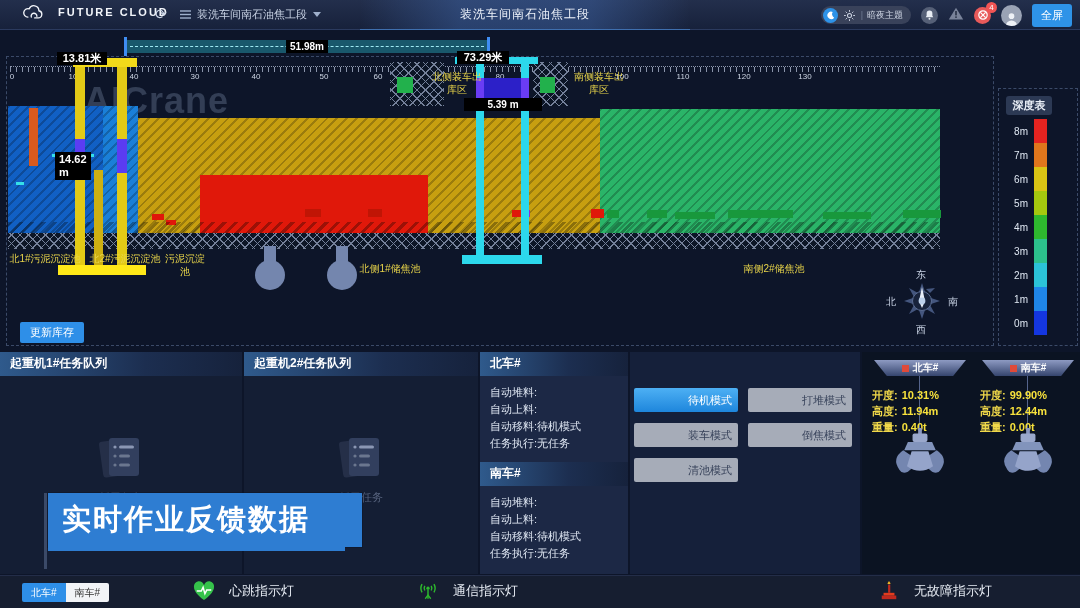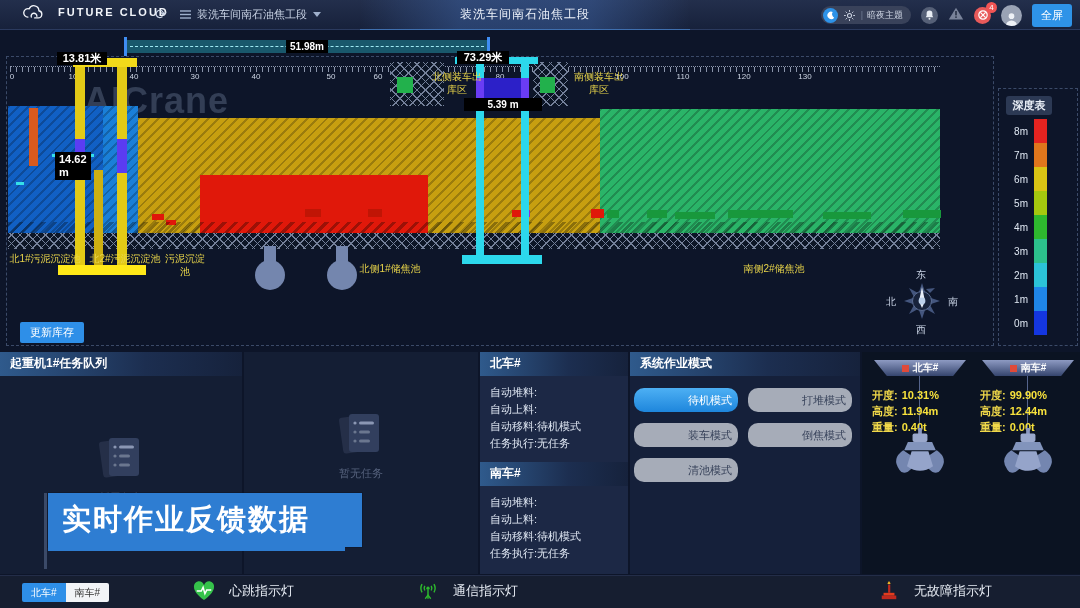--- a/index.html
+++ b/index.html
@@ -60,21 +60,21 @@
 #compass span{position:absolute;}
 
 
 .panel{position:absolute;top:352px;height:222px;background:#141e34;z-index:10;}
 .phead{height:24px;background:linear-gradient(90deg,#2f5a8c 0%,#1c2e50 60%,#16223c 100%);color:#fff;font-size:12px;font-weight:bold;line-height:22px;padding-left:10px;}
 .emptybox{display:flex;flex-direction:column;align-items:center;margin-top:60px;gap:8px;}
 .emptybox .etx{font-size:11px;color:#55617c;}
 .srows{list-style:none;padding:8px 0 4px 10px;}
 .srows li{font-size:11px;color:#dde5f1;line-height:17px;height:17px;}
 .modegrid{position:relative;}
-.mode-btn{position:absolute;width:104px;height:24px;border:none;border-radius:10px;background:#a6acb8;color:#37425a;font-size:11px;padding-left:48px;}
+.mode-btn{position:absolute;width:104px;height:24px;border:none;border-radius:2px;background:#a6acb8;color:#37425a;font-size:11px;padding-left:48px;}
 .mode-btn.active{background:linear-gradient(#4db0f4,#1e86dc);color:#fff;}
 .card-head{position:absolute;height:16px;clip-path:polygon(0 0,100% 0,86% 100%,14% 100%);background:linear-gradient(#8d9ac2,#35456e);display:flex;align-items:center;justify-content:center;gap:4px;color:#fff;font-size:10px;font-weight:bold;width:92px;}
 .redsq{width:7px;height:7px;background:#e04a3a;display:inline-block;}
 .cable{position:absolute;width:1px;background:#55648c;top:24px;height:54px;}
 .crow{position:absolute;width:104px;font-size:11px;font-weight:bold;color:#f0d84a;white-space:nowrap;}
 .crow .v{color:#f8e23c;margin-left:4px;}
 
 
 #banner{position:absolute;left:44px;top:493px;z-index:60;}
 #banner .bluebox{margin-left:4px;width:314px;height:54px;background:#2e7dd2;display:flex;align-items:center;padding-left:14px;box-shadow:0 0 0 1px rgba(10,18,34,.4);}
@@ -175,21 +175,21 @@
   <div id="legendbox"></div>
   <div id="watermark">AICrane</div>
 
   <div id="rulerline"></div>
   <div id="rulerticks"></div>
   <span class="tick" style="left:12px">0</span>
   <span class="tick" style="left:73px">10</span>
   <span class="tick" style="left:134px">40</span>
   <span class="tick" style="left:195px">30</span>
   <span class="tick" style="left:256px">40</span>
-  <span class="tick" style="left:331px">50</span>
+  <span class="tick" style="left:324px">50</span>
   <span class="tick" style="left:378px">60</span>
   <span class="tick" style="left:439px">70</span>
   <span class="tick" style="left:500px">80</span>
   <span class="tick" style="left:561px">90</span>
   <span class="tick" style="left:622px">100</span>
   <span class="tick" style="left:683px">110</span>
   <span class="tick" style="left:744px">120</span>
   <span class="tick" style="left:805px">130</span>
 
   <div class="blk hatchdark" style="left:8px;top:106px;width:130px;height:127px;background-color:#1160c4;z-index:3;"></div>
@@ -338,20 +338,21 @@
           <circle cx="20" cy="20" r="1.6" fill="#6b778f"></circle>
           <rect x="24" y="18.5" width="11" height="3" rx="1.5" fill="#6b778f"></rect>
           <circle cx="20" cy="29" r="1.6" fill="#6b778f"></circle>
           <rect x="24" y="27.5" width="11" height="3" rx="1.5" fill="#6b778f"></rect>
         </svg>
       <span class="etx">暂无任务</span>
     </div>
   </div>
 
   <div class="panel" style="left:244px;width:234px;">
+    <div class="phead">起重机2#任务队列</div>
     <div class="emptybox">
       <svg width="52" height="46" viewBox="0 0 52 46">
           <rect x="6" y="4" width="30" height="36" rx="3" fill="#252f48" transform="rotate(-8 21 22)"></rect>
           <rect x="14" y="2" width="30" height="38" rx="3" fill="#323f5e"></rect>
           <circle cx="20" cy="11" r="1.6" fill="#8b97b4"></circle>
           <rect x="24" y="9.5" width="15" height="3" rx="1.5" fill="#8b97b4"></rect>
           <circle cx="20" cy="20" r="1.6" fill="#6b778f"></circle>
           <rect x="24" y="18.5" width="11" height="3" rx="1.5" fill="#6b778f"></rect>
           <circle cx="20" cy="29" r="1.6" fill="#6b778f"></circle>
           <rect x="24" y="27.5" width="11" height="3" rx="1.5" fill="#6b778f"></rect>
@@ -371,21 +372,20 @@
     <div class="phead" style="margin-top:6px;">南车#</div>
     <ul class="srows">
       <li>自动堆料:</li>
       <li>自动上料:</li>
       <li>自动移料:待机模式</li>
       <li>任务执行:无任务</li>
     </ul>
   </div>
 
   <div class="panel modegrid" style="left:630px;width:230px;background:#15203a;">
-    <div class="phead">系统作业模式</div>
     <button class="mode-btn active" style="left:4px;top:36px;">待机模式</button>
     <button class="mode-btn" style="left:118px;top:36px;">打堆模式</button>
     <button class="mode-btn" style="left:4px;top:71px;">装车模式</button>
     <button class="mode-btn" style="left:118px;top:71px;">倒焦模式</button>
     <button class="mode-btn" style="left:4px;top:106px;">清池模式</button>
   </div>
 
   <div class="panel" style="left:862px;width:218px;background:#0b1322;">
 
     <div class="cable" style="left:57px;"></div>

